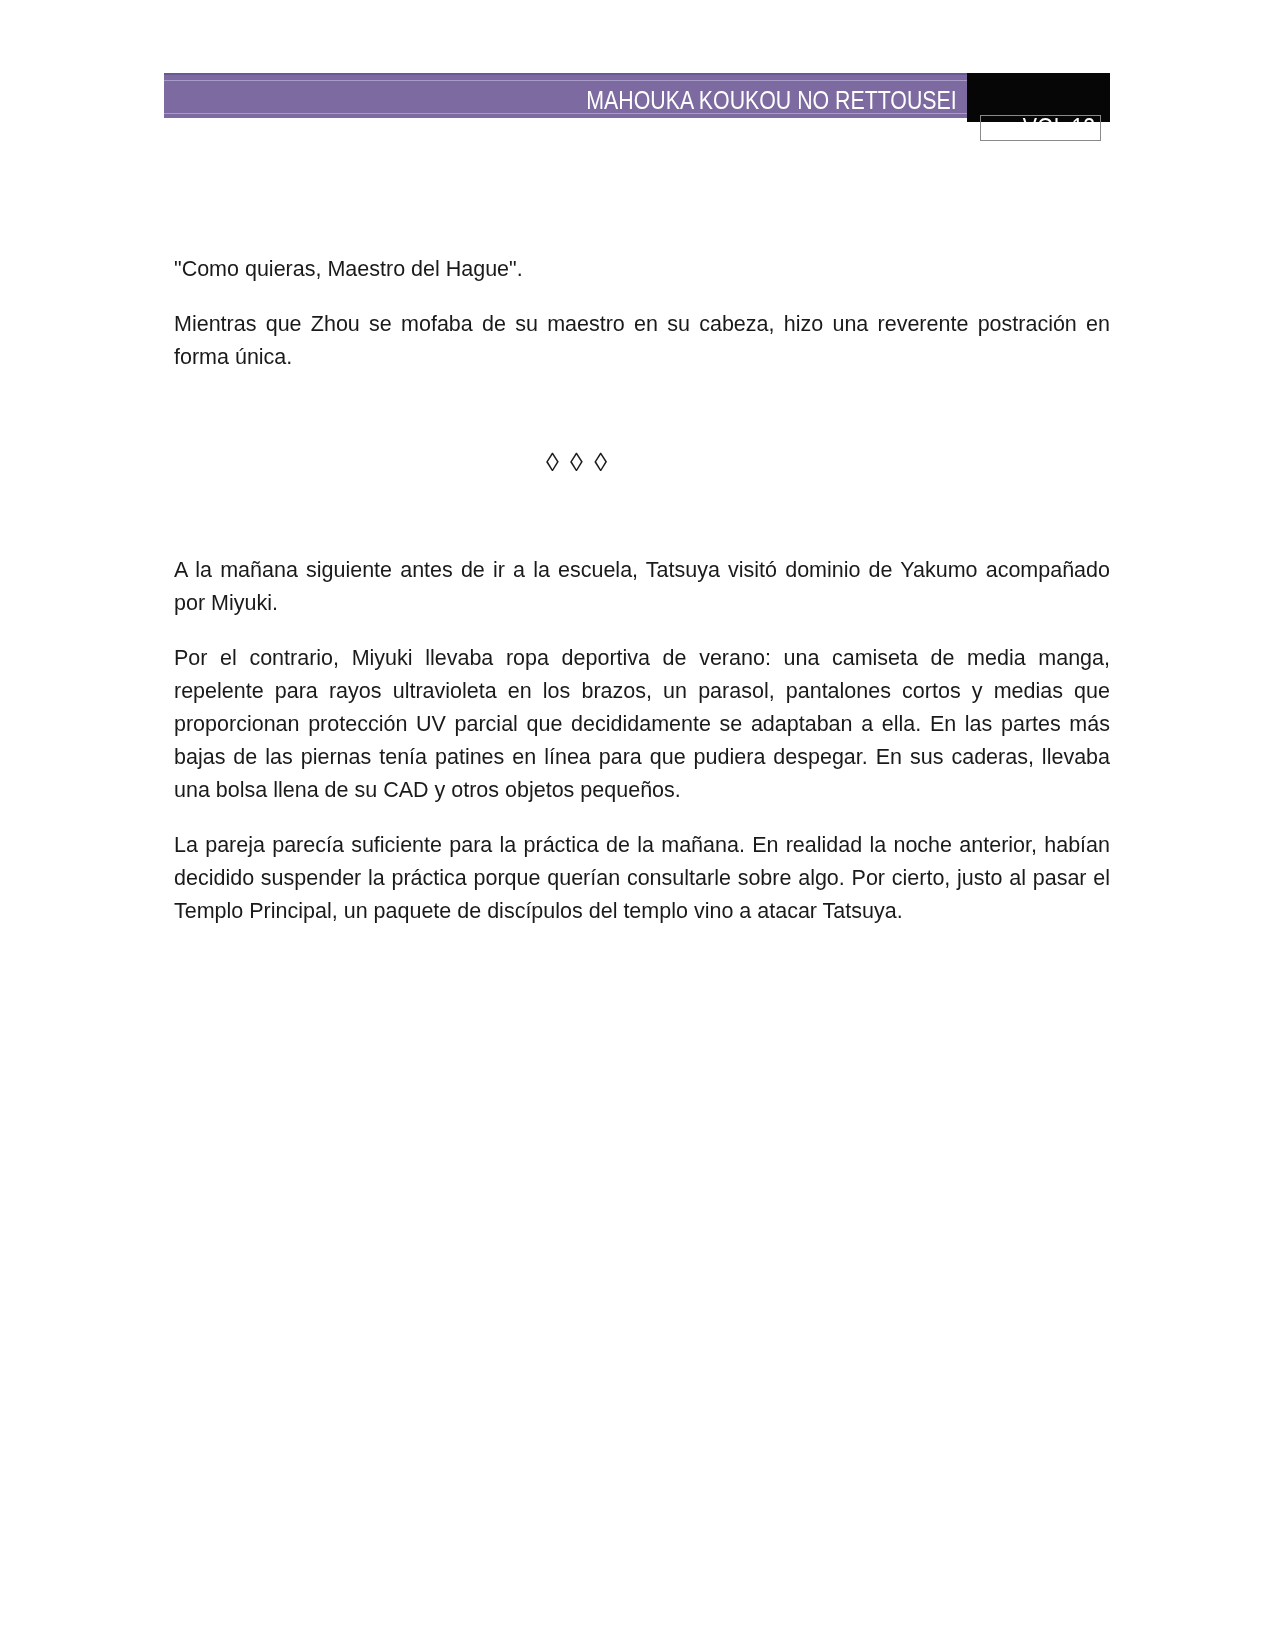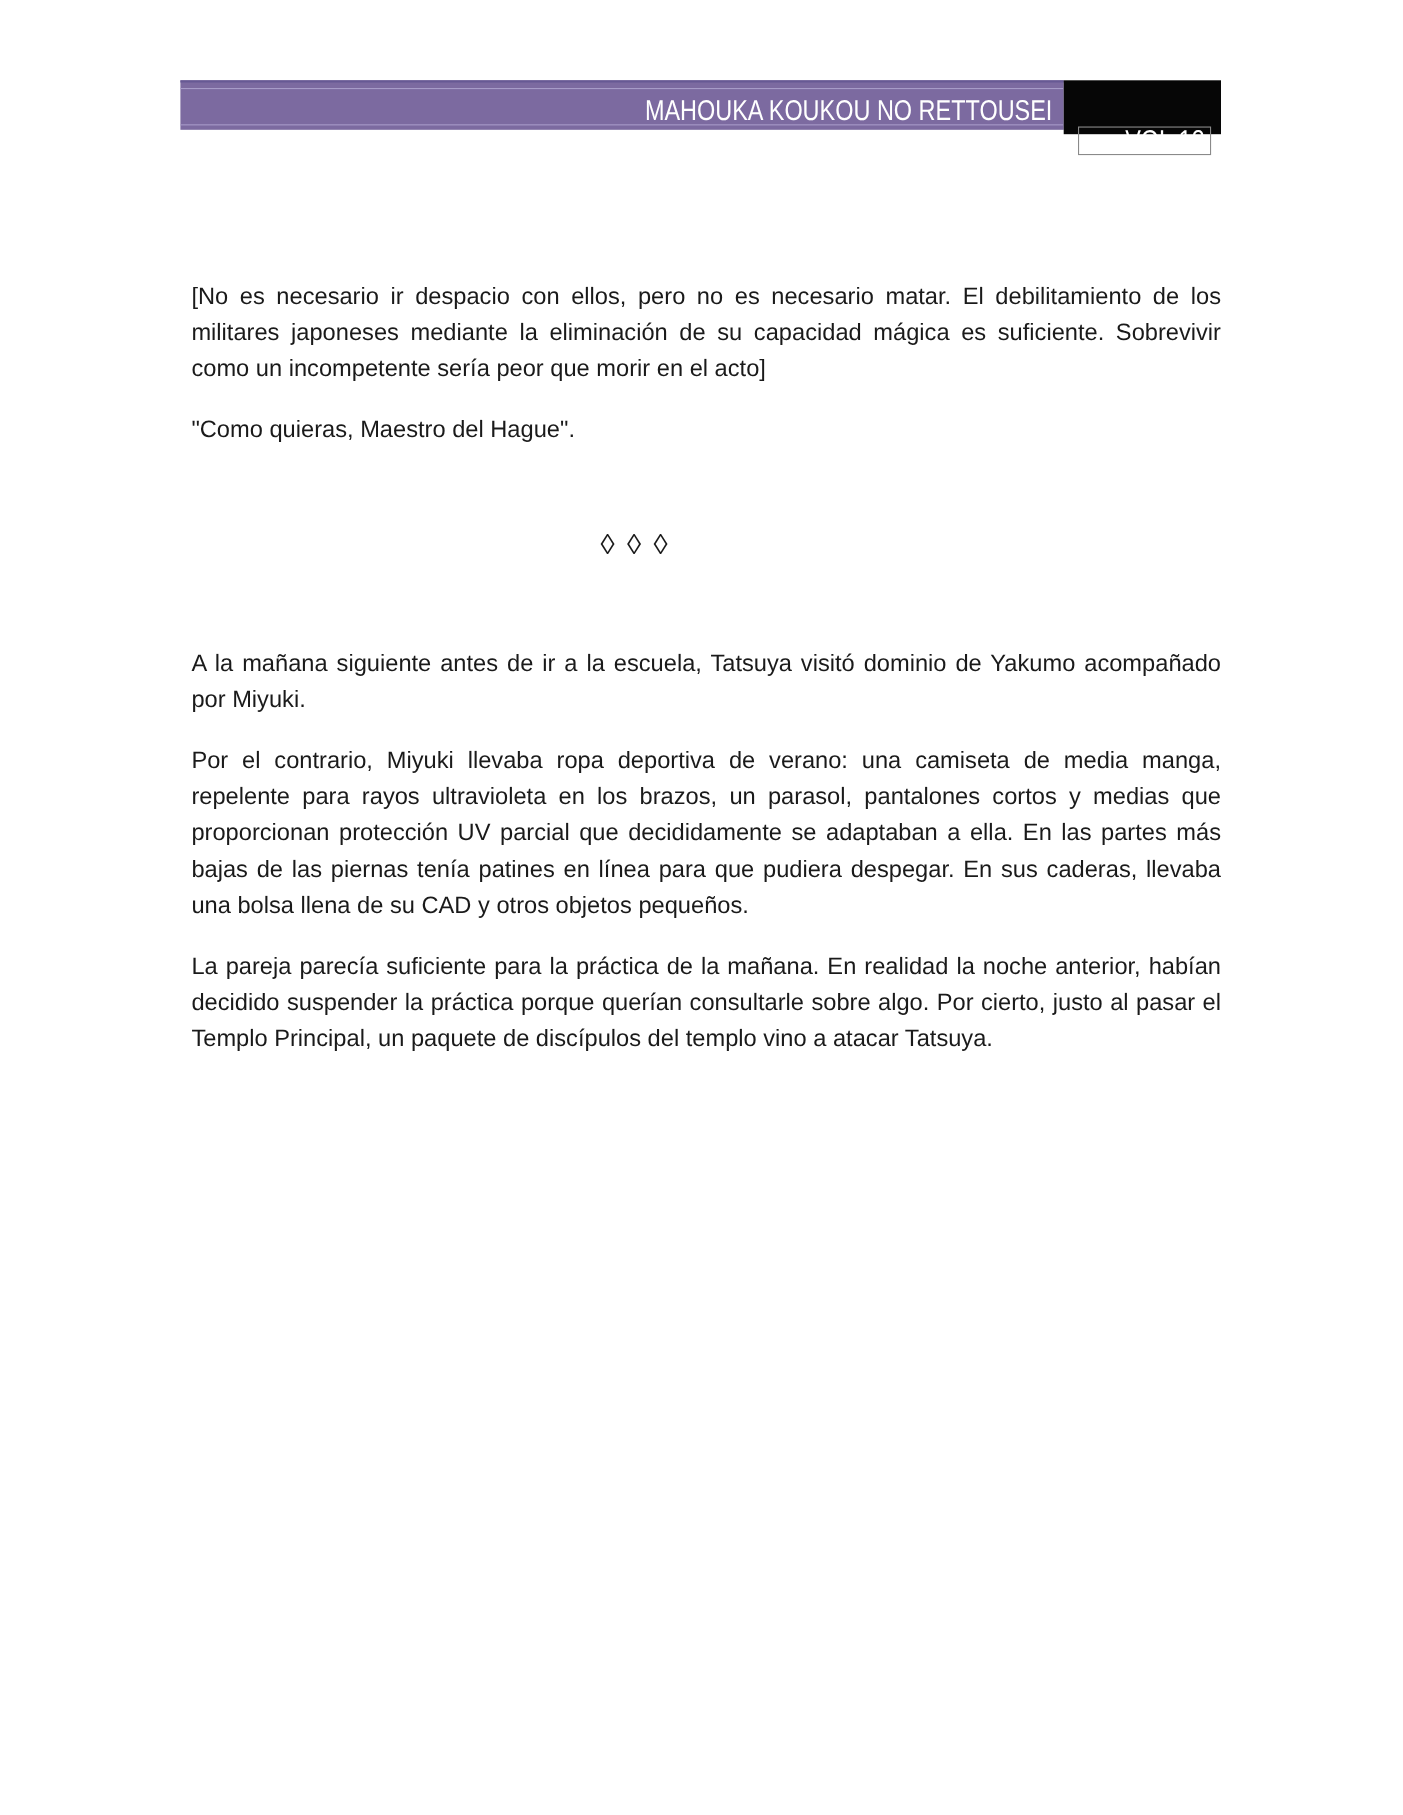--- a/index.html
+++ b/index.html
@@ -120,21 +120,21 @@
       <span class="header-title">MAHOUKA KOUKOU NO RETTOUSEI</span>
     </div>
     <div class="header-black">
       <div class="vol-inner">
         <span>VOL.13</span>
       </div>
     </div>
   </header>
 
   <main class="doc-body" id="body-content">
-      <p>[No es necesario ir despacio con ellos, pero no es necesario matar. El debilitamiento de los militares japoneses mediante la eliminación de su capacidad mágica es suficiente. Sobrevivir como un incompetente sería peor que morir en el acto]</p>
       <p>"Como quieras, Maestro del Hague".</p>
+      <p>Mientras que Zhou se mofaba de su maestro en su cabeza, hizo una reverente postración en forma única.</p>
       <div class="separator">◊ ◊ ◊</div>
       <p>A la mañana siguiente antes de ir a la escuela, Tatsuya visitó dominio de Yakumo acompañado por Miyuki.</p>
       <p>Por el contrario, Miyuki llevaba ropa deportiva de verano: una camiseta de media manga, repelente para rayos ultravioleta en los brazos, un parasol, pantalones cortos y medias que proporcionan protección UV parcial que decididamente se adaptaban a ella. En las partes más bajas de las piernas tenía patines en línea para que pudiera despegar. En sus caderas, llevaba una bolsa llena de su CAD y otros objetos pequeños.</p>
       <p>La pareja parecía suficiente para la práctica de la mañana. En realidad la noche anterior, habían decidido suspender la práctica porque querían consultarle sobre algo. Por cierto, justo al pasar el Templo Principal, un paquete de discípulos del templo vino a atacar Tatsuya.</p>
     </main>
 
 </div>
 
 </body></html>

